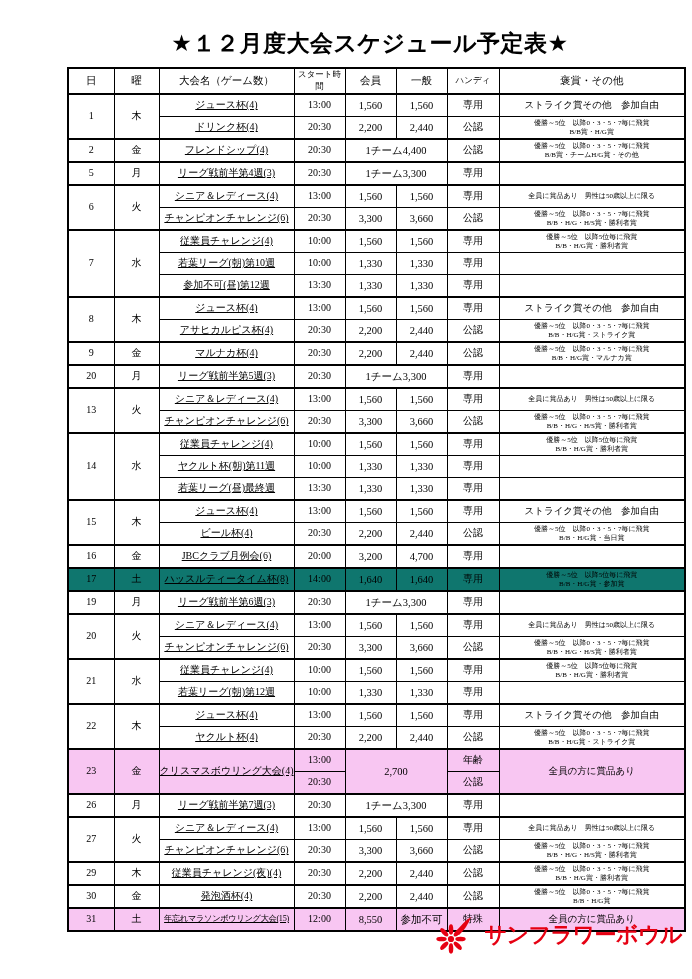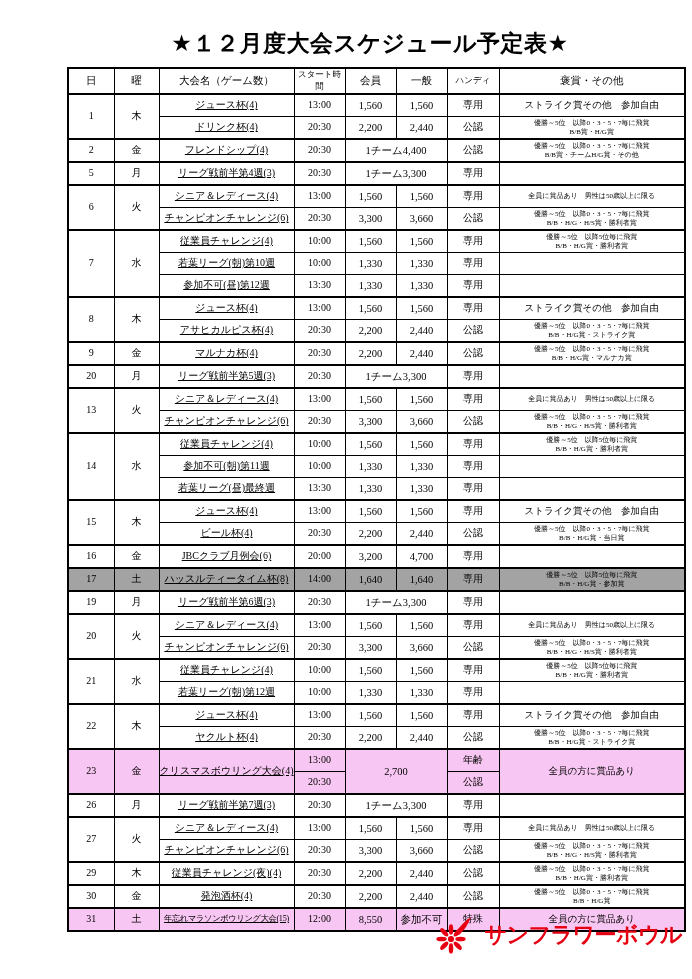--- a/index.html
+++ b/index.html
@@ -19,21 +19,21 @@
   tbody tr.group-start td{border-top-width:2px;}
   td.name-cell{font-size:10px;white-space:nowrap;text-decoration:underline;}
   td.name-cell.condensed{font-size:8.2px;letter-spacing:-0.3px;}
   td.time-cell{font-size:10px;}
   td.day-cell,td.dow-cell{font-size:10px;}
   td.handi-cell{font-size:10px;margin-top:32px;}
   td.fee-cell{font-size:10.5px;}
   .prize-line-normal{font-size:9.5px;line-height:10.5px;white-space:nowrap;}
   .prize-line-small{font-size:7px;line-height:8.5px;white-space:nowrap;}
   tr.pink td{background:#f8c6f2;}
-  tr.yellow td{background:#a3a3a3;}
+  tr.yellow td{background:#0f766e;}
   .logo{position:absolute;right:10px;top:916px;display:flex;align-items:center;gap:12px;}
   .logo-text{color:#e60012;font-family:"Liberation Sans","DejaVu Sans",sans-serif;
              font-weight:bold;font-size:22px;letter-spacing:-0.5px;}
 </style>
 </head>
 <body>
 
 <div class="page">
   <h1 class="title">★１２月度大会スケジュール予定表★</h1>
 
@@ -232,21 +232,21 @@
           <td class="time-cell">10:00</td>
           <td class="num-cell">1,560</td>
           <td class="num-cell">1,560</td>
           <td class="handi-cell">専用</td>
           <td class="prize-cell">
             <div class="prize-line-small">優勝～5位　以降5位毎に飛賞</div>
             <div class="prize-line-small">B/B・H/G賞・勝利者賞</div>
           </td>
         </tr>
         <tr>
-          <td class="name-cell">参加不可(朝)第11週</td>
+          <td class="name-cell">ヤクルト杯(朝)第11週</td>
           <td class="time-cell">10:00</td>
           <td class="num-cell">1,330</td>
           <td class="num-cell">1,330</td>
           <td class="handi-cell">専用</td>
           <td class="prize-cell"></td>
         </tr>
         <tr>
           <td class="name-cell">若葉リーグ(昼)最終週</td>
           <td class="time-cell">13:30</td>
           <td class="num-cell">1,330</td>

